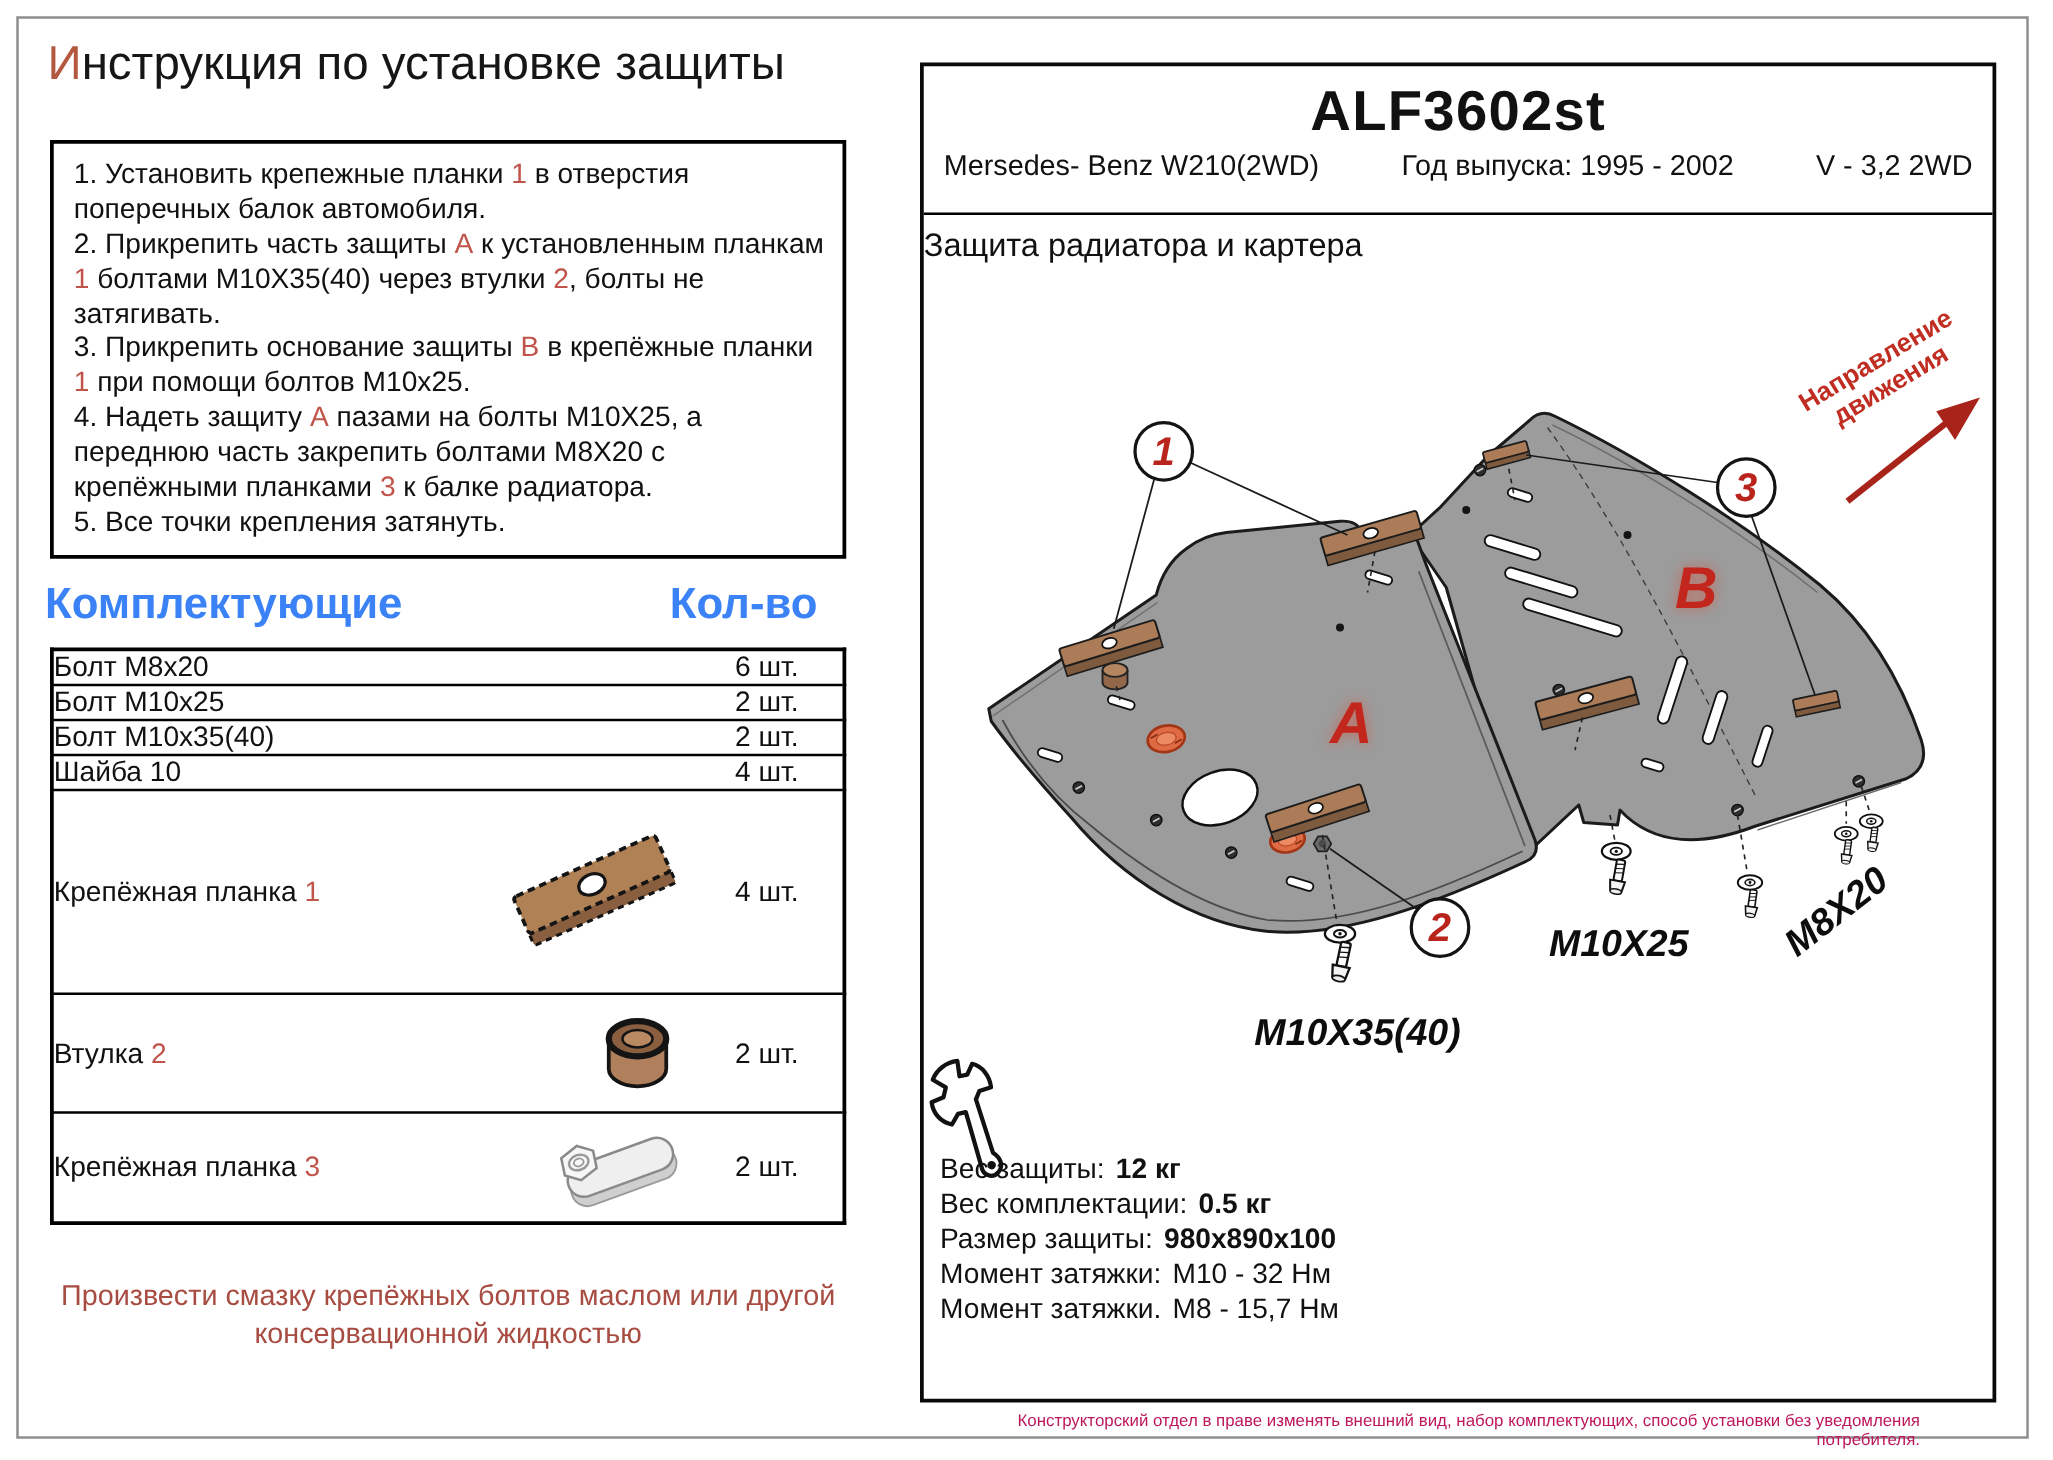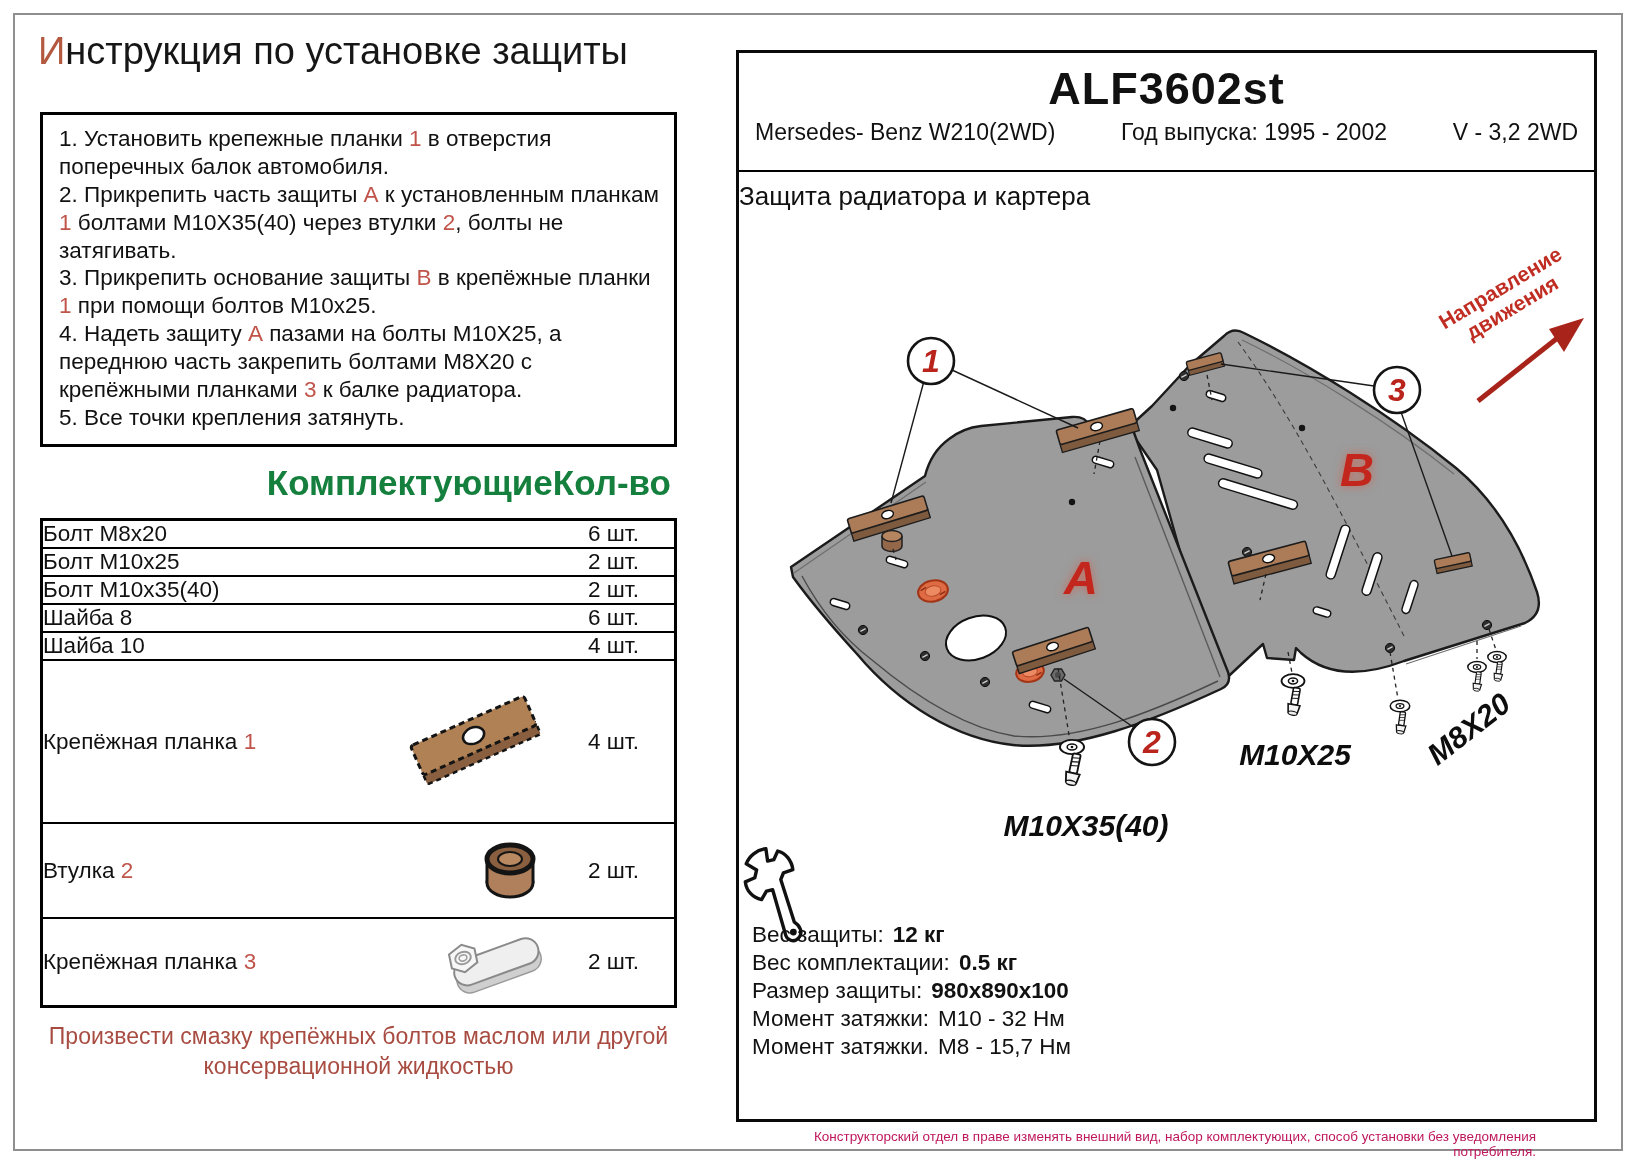--- a/index.html
+++ b/index.html
@@ -9,22 +9,22 @@
   }
   .page-frame{position:absolute;left:13px;top:13px;width:1610px;height:1138px;
     border:2px solid #8f8f8f;box-sizing:border-box;}
   
   .doc-title{position:absolute;left:38px;top:30px;font-size:38px;color:#161616;white-space:nowrap;}
   .doc-title .lead{color:#b2593f;}
   .instr-box{position:absolute;left:40px;top:112px;width:637px;height:335px;border:3px solid #000;
     box-sizing:border-box;padding:10px 8px 0 16px;font-size:22.5px;line-height:1.24;}
   .instr-item{margin:0;}
   .rd{color:#c0544a;}
-  .comp-header{position:absolute;left:53px;top:463px;width:618px;display:flex;
-    justify-content:flex-end;font-size:35px;font-weight:bold;color:#15803d;}
+  .comp-header{position:absolute;left:36px;top:463px;width:618px;display:flex;
+    justify-content:space-between;font-size:35px;font-weight:bold;color:#3b82f6;}
   table.components{position:absolute;left:40px;top:518px;width:637px;border-collapse:collapse;
     border:3px solid #000;font-size:22.5px;table-layout:fixed;}
   table.components td{border-top:2px solid #000;border-bottom:2px solid #000;padding:0;}
   td.c-label{padding-left:8px;}
   td.c-qty{width:86px;padding-left:2px;}
   .cellwrap{display:flex;align-items:center;}
   .cellwrap .img{margin-left:auto;margin-right:42px;line-height:0;}
   
   .warning{position:absolute;left:40px;top:1022px;width:637px;text-align:center;
     font-size:23px;line-height:1.3;color:#a84c42;}
@@ -86,28 +86,20 @@
         <td class="c-label">
           <div class="cellwrap">
             <span><span>Болт М10х35(40)</span></span>
           </div>
         </td>
         <td class="c-qty">2 шт.</td>
       </tr>
       <tr style="height: 27px;">
         <td class="c-label">
           <div class="cellwrap">
-            <span><span>Шайба 8</span></span>
-          </div>
-        </td>
-        <td class="c-qty">6 шт.</td>
-      </tr>
-      <tr style="height: 27px;">
-        <td class="c-label">
-          <div class="cellwrap">
             <span><span>Шайба 10</span></span>
           </div>
         </td>
         <td class="c-qty">4 шт.</td>
       </tr>
       <tr style="height: 163px;">
         <td class="c-label">
           <div class="cellwrap">
             <span><span>Крепёжная планка </span><span class="rd">1</span></span>
             <span class="img"><svg width="140" height="118" viewBox="0 0 140 118">

